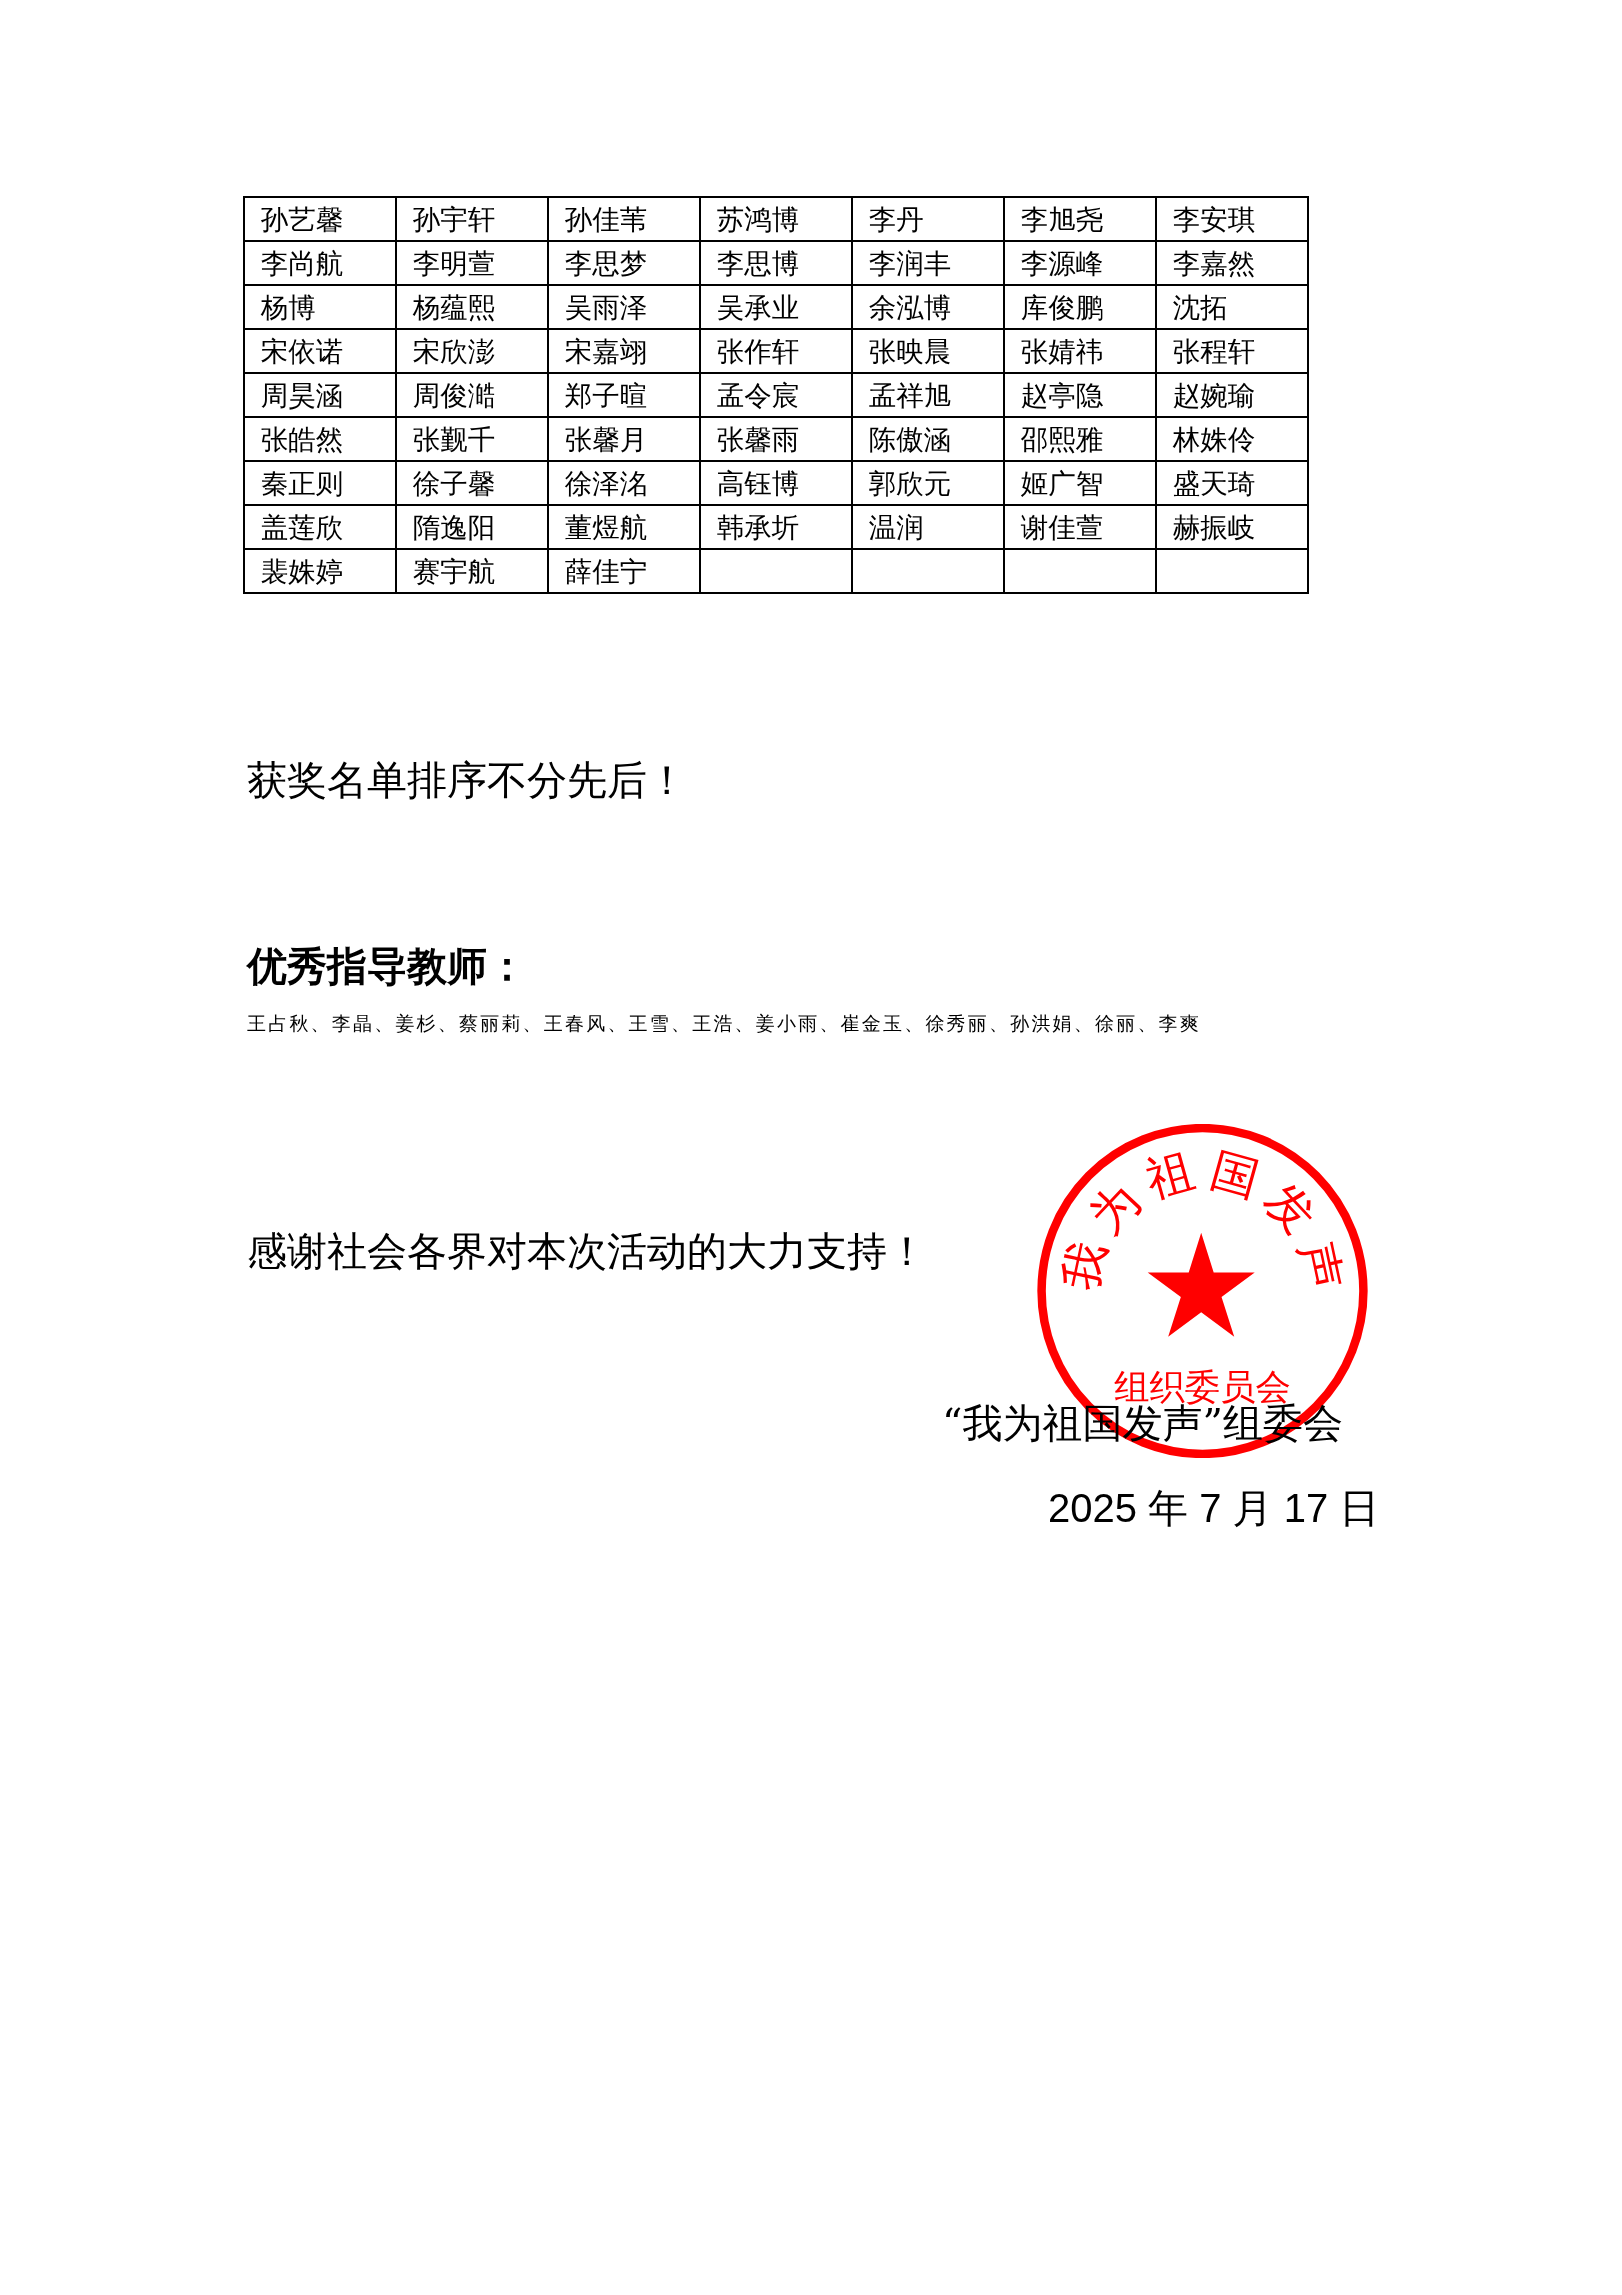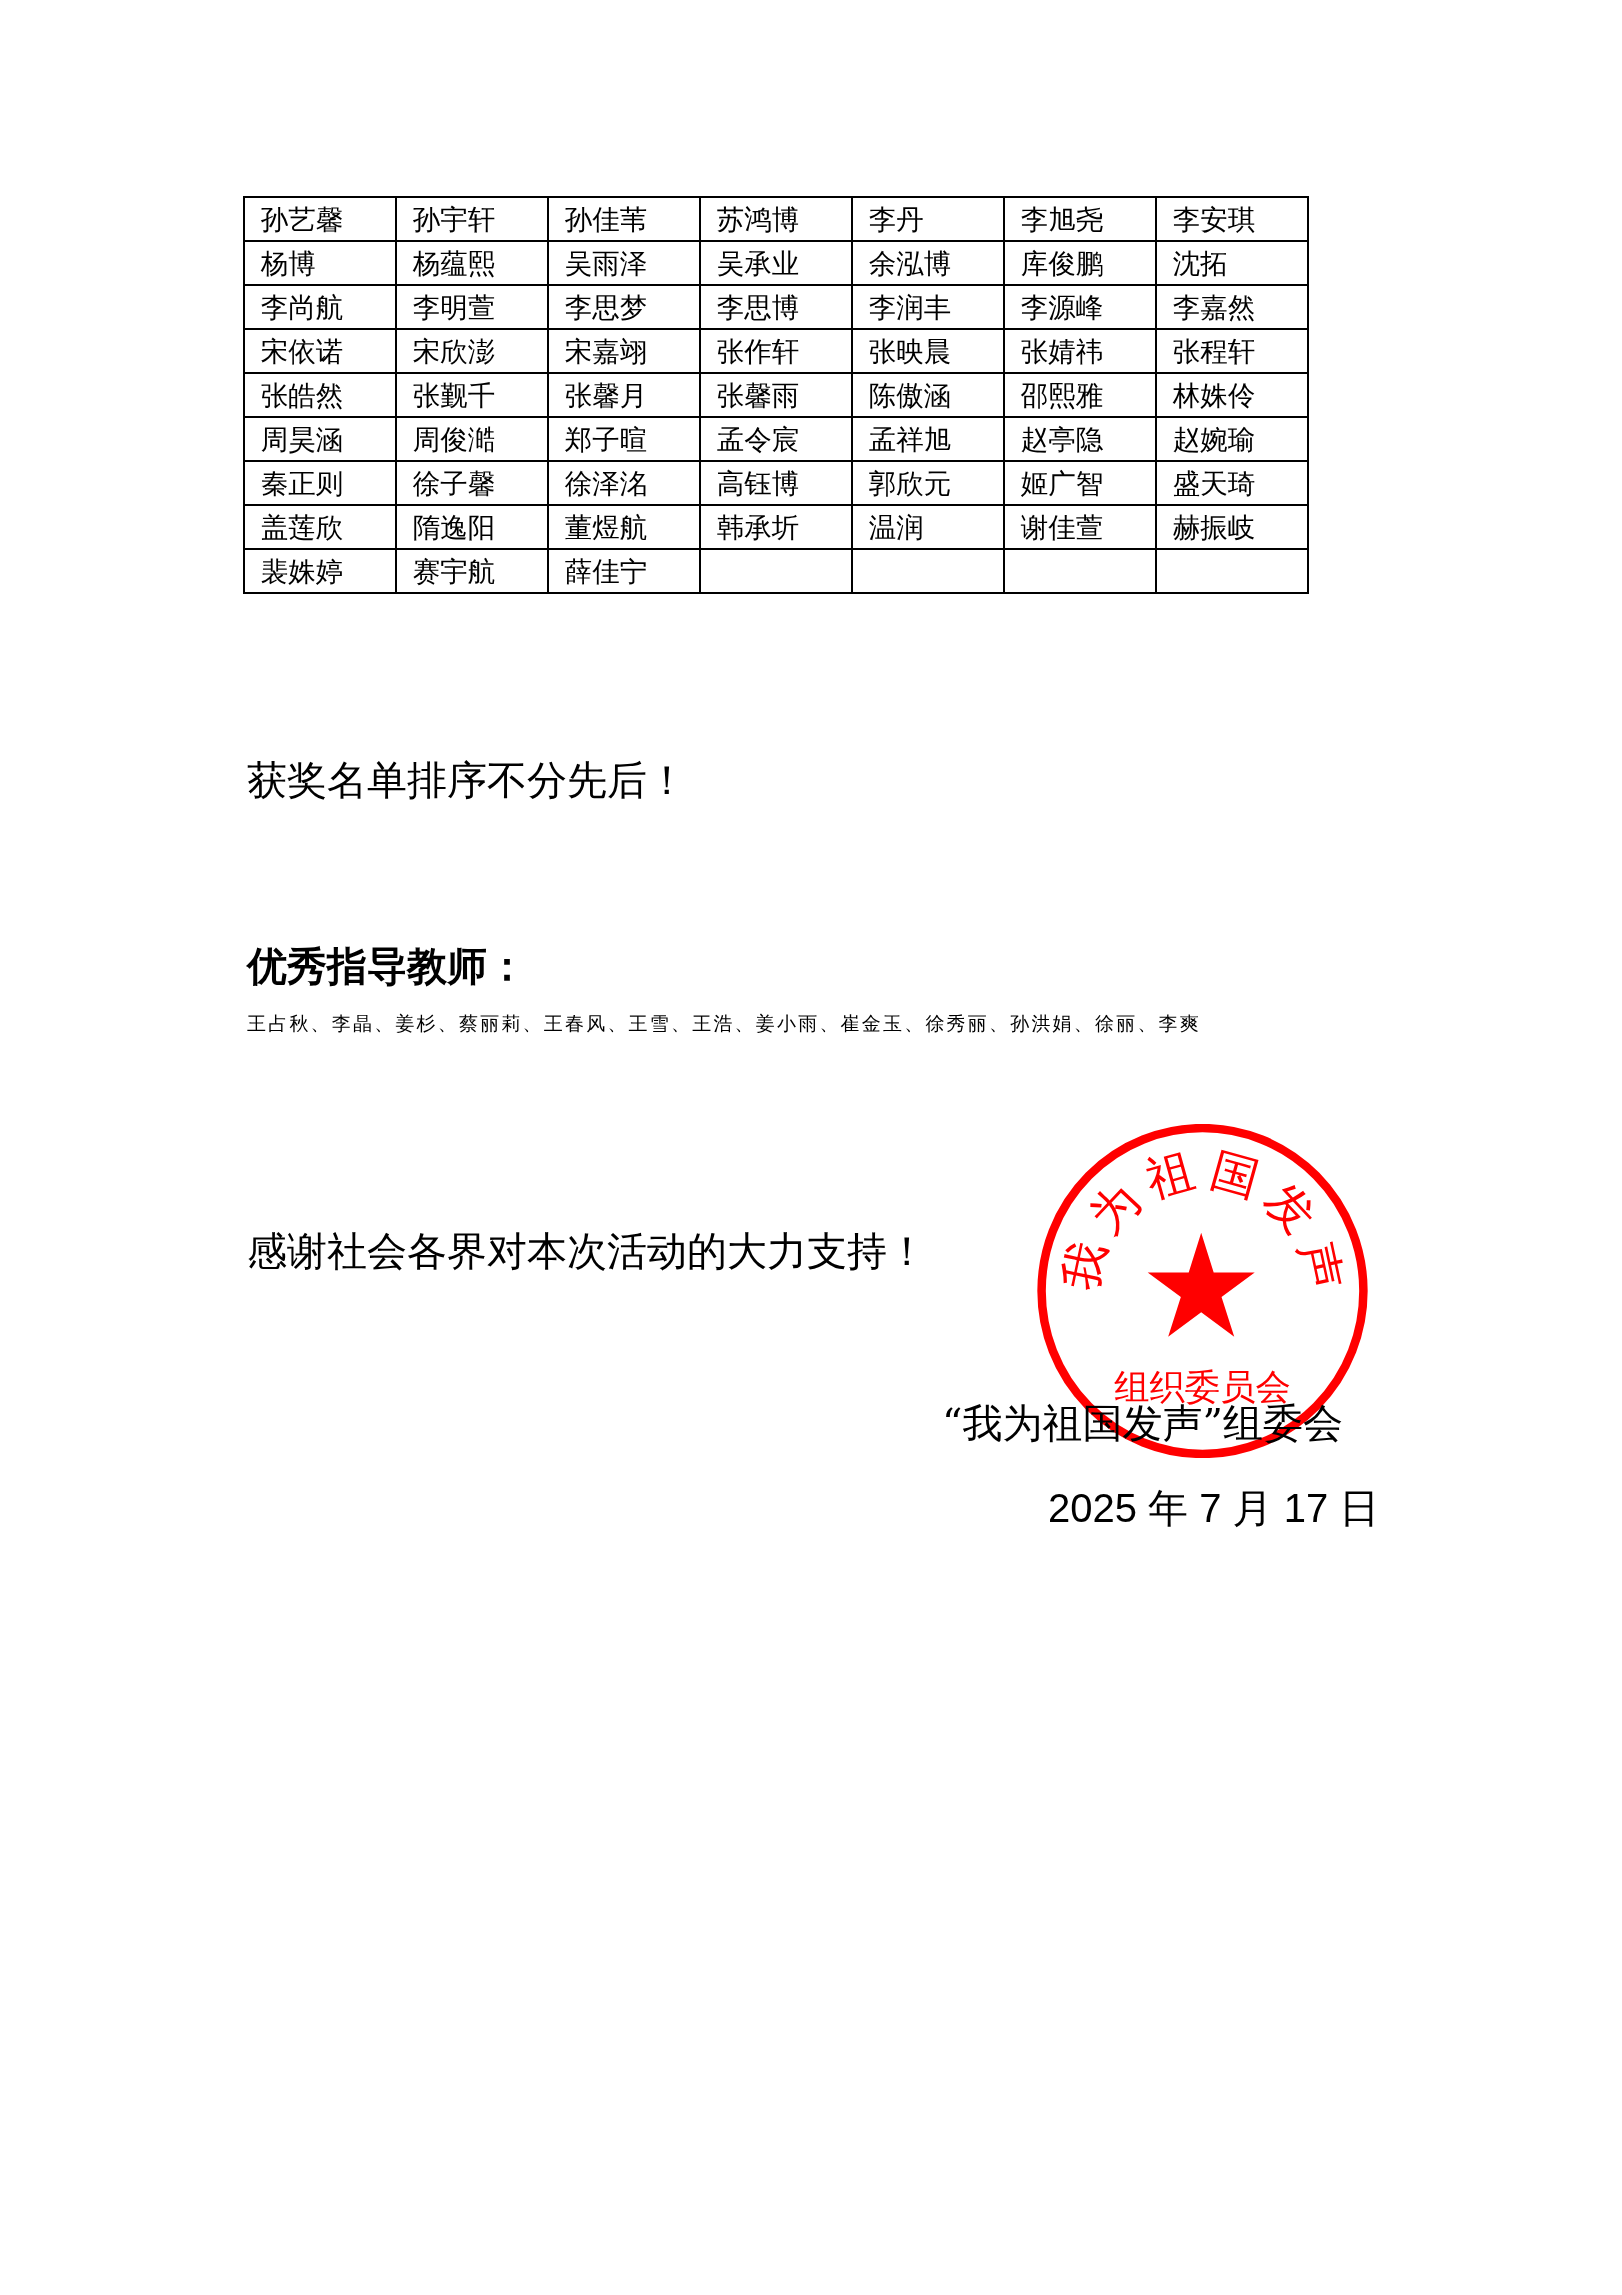--- a/index.html
+++ b/index.html
@@ -26,63 +26,63 @@
       <tr>
         <td>孙艺馨</td>
         <td>孙宇轩</td>
         <td>孙佳苇</td>
         <td>苏鸿博</td>
         <td>李丹</td>
         <td>李旭尧</td>
         <td>李安琪</td>
       </tr>
       <tr>
+        <td>李尚航</td>
+        <td>李明萱</td>
+        <td>李思梦</td>
+        <td>李思博</td>
+        <td>李润丰</td>
+        <td>李源峰</td>
+        <td>李嘉然</td>
+      </tr>
+      <tr>
         <td>杨博</td>
         <td>杨蕴熙</td>
         <td>吴雨泽</td>
         <td>吴承业</td>
         <td>余泓博</td>
         <td>库俊鹏</td>
         <td>沈拓</td>
-      </tr>
-      <tr>
-        <td>李尚航</td>
-        <td>李明萱</td>
-        <td>李思梦</td>
-        <td>李思博</td>
-        <td>李润丰</td>
-        <td>李源峰</td>
-        <td>李嘉然</td>
       </tr>
       <tr>
         <td>宋依诺</td>
         <td>宋欣澎</td>
         <td>宋嘉翊</td>
         <td>张作轩</td>
         <td>张映晨</td>
         <td>张婧祎</td>
         <td>张程轩</td>
       </tr>
       <tr>
+        <td>周昊涵</td>
+        <td>周俊澔</td>
+        <td>郑子暄</td>
+        <td>孟令宸</td>
+        <td>孟祥旭</td>
+        <td>赵亭隐</td>
+        <td>赵婉瑜</td>
+      </tr>
+      <tr>
         <td>张皓然</td>
         <td>张觐千</td>
         <td>张馨月</td>
         <td>张馨雨</td>
         <td>陈傲涵</td>
         <td>邵熙雅</td>
         <td>林姝伶</td>
-      </tr>
-      <tr>
-        <td>周昊涵</td>
-        <td>周俊澔</td>
-        <td>郑子暄</td>
-        <td>孟令宸</td>
-        <td>孟祥旭</td>
-        <td>赵亭隐</td>
-        <td>赵婉瑜</td>
       </tr>
       <tr>
         <td>秦正则</td>
         <td>徐子馨</td>
         <td>徐泽洺</td>
         <td>高钰博</td>
         <td>郭欣元</td>
         <td>姬广智</td>
         <td>盛天琦</td>
       </tr>

